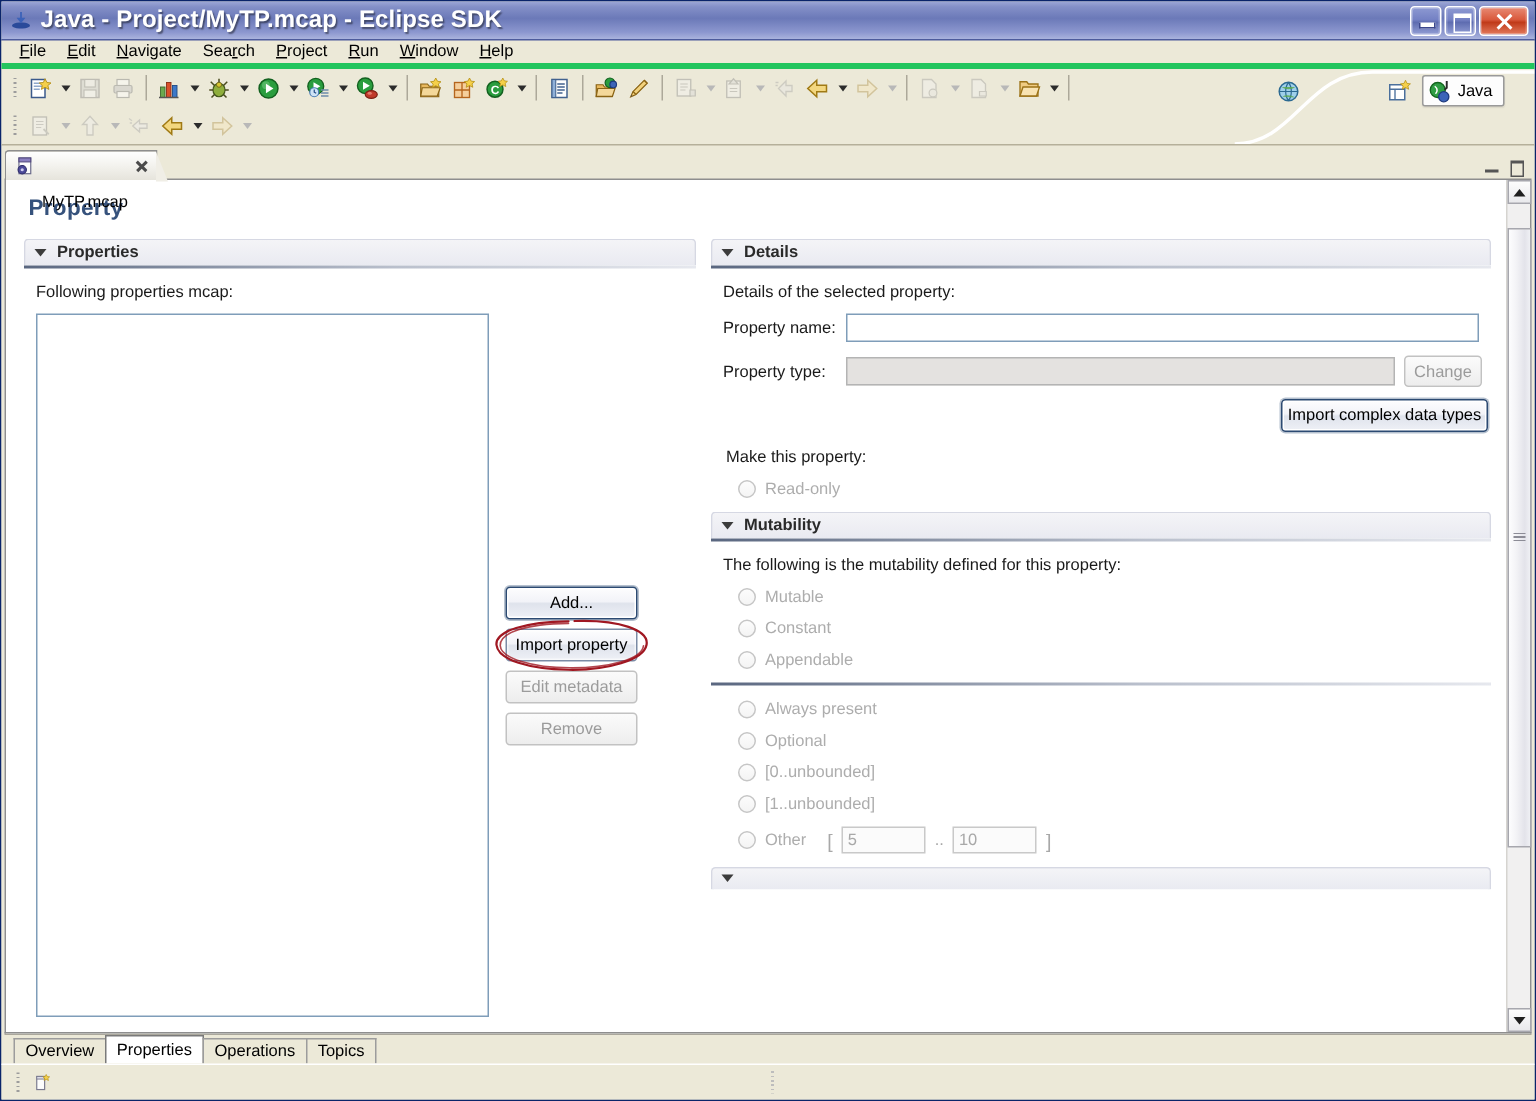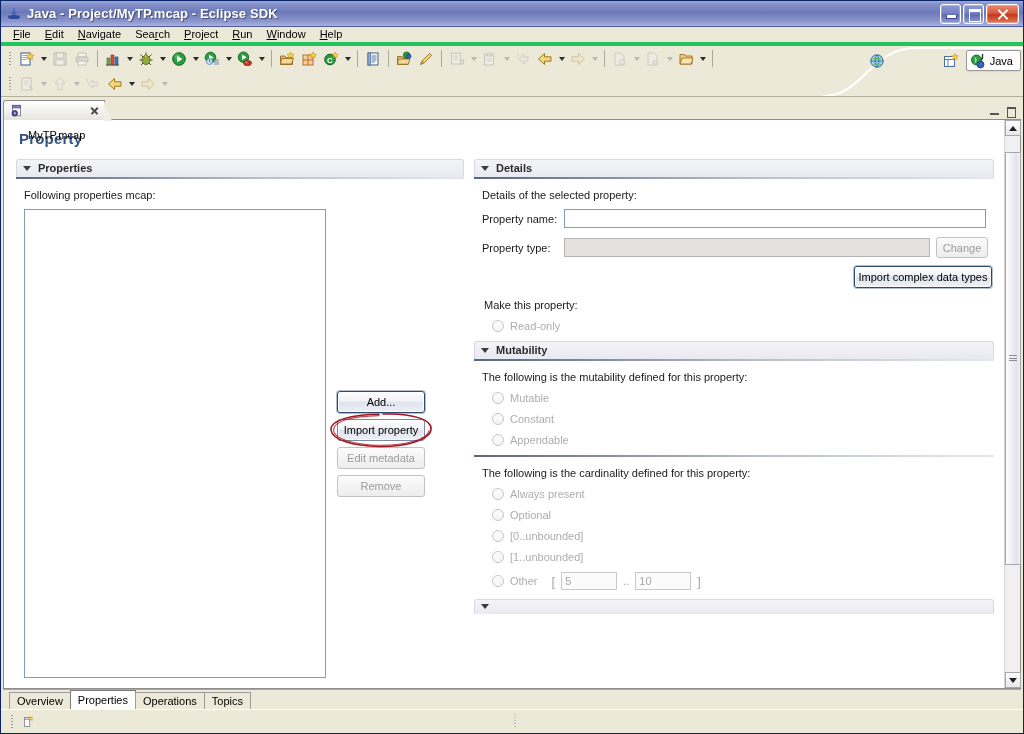--- a/index.html
+++ b/index.html
@@ -42,21 +42,21 @@
     background: #2a4a9a; border-radius: 50%/60%;
   }
   #titlebar .tb-icon::after {
     content: ""; position: absolute;
     left: 5px; top: 2px; width: 6px; height: 8px;
     background: #3c62b8;
     clip-path: polygon(40% 0, 60% 0, 60% 55%, 100% 55%, 50% 100%, 0 55%, 40% 55%);
   }
   #titlebar .tb-title {
     color: #ffffff;
-    font-size: 13px;
+    font-size: 16px;
     font-weight: bold;
     text-shadow: 1px 1px 1px rgba(0,0,0,.45);
     white-space: nowrap;
     letter-spacing: .1px;
   }
   #wbuttons { margin-left: auto; display: flex; gap: 2px; padding-right: 2px; }
   .wbtn {
     width: 21px; height: 20px;
     border: 1px solid #ffffff;
     border-radius: 3px;
@@ -157,21 +157,21 @@
   
   #perspbar {
     position: absolute; right: 0; top: 0;
     height: 50px; width: 200px;
     pointer-events: none;
   }
   #persp-curve {
     position: absolute; right: 0; top: 0; width: 200px; height: 50px;
   }
   #persp-widgets {
-    position: absolute; right: 2px; top: 4px;
+    position: absolute; right: 20px; top: 4px;
     display: flex; align-items: center; gap: 4px;
   }
   .persp-open {
     width: 22px; height: 21px;
     display: inline-flex; align-items: center; justify-content: center;
   }
   .persp-tab {
     display: inline-flex; align-items: center; gap: 4px;
     border: 1px solid #9a9a9a;
     background: #fdfdfd;
@@ -929,21 +929,20 @@
                     <div class="radio-row">
                       <span class="radio"></span>
                       <span class="radio-label">Appendable</span>
                     </div>
                   </div>
                 </div>
 
                 <div class="section" style="margin-top:6px;">
                   <div class="sec-rule"></div>
                   <div class="sec-body">
-                    <div class="ftext" style="margin-bottom:9px;">The following is the cardinality defined for this property:</div>
                     <div class="radio-row">
                       <span class="radio"></span>
                       <span class="radio-label">Always present</span>
                     </div>
                     <div class="radio-row">
                       <span class="radio"></span>
                       <span class="radio-label">Optional</span>
                     </div>
                     <div class="radio-row">
                       <span class="radio"></span>

